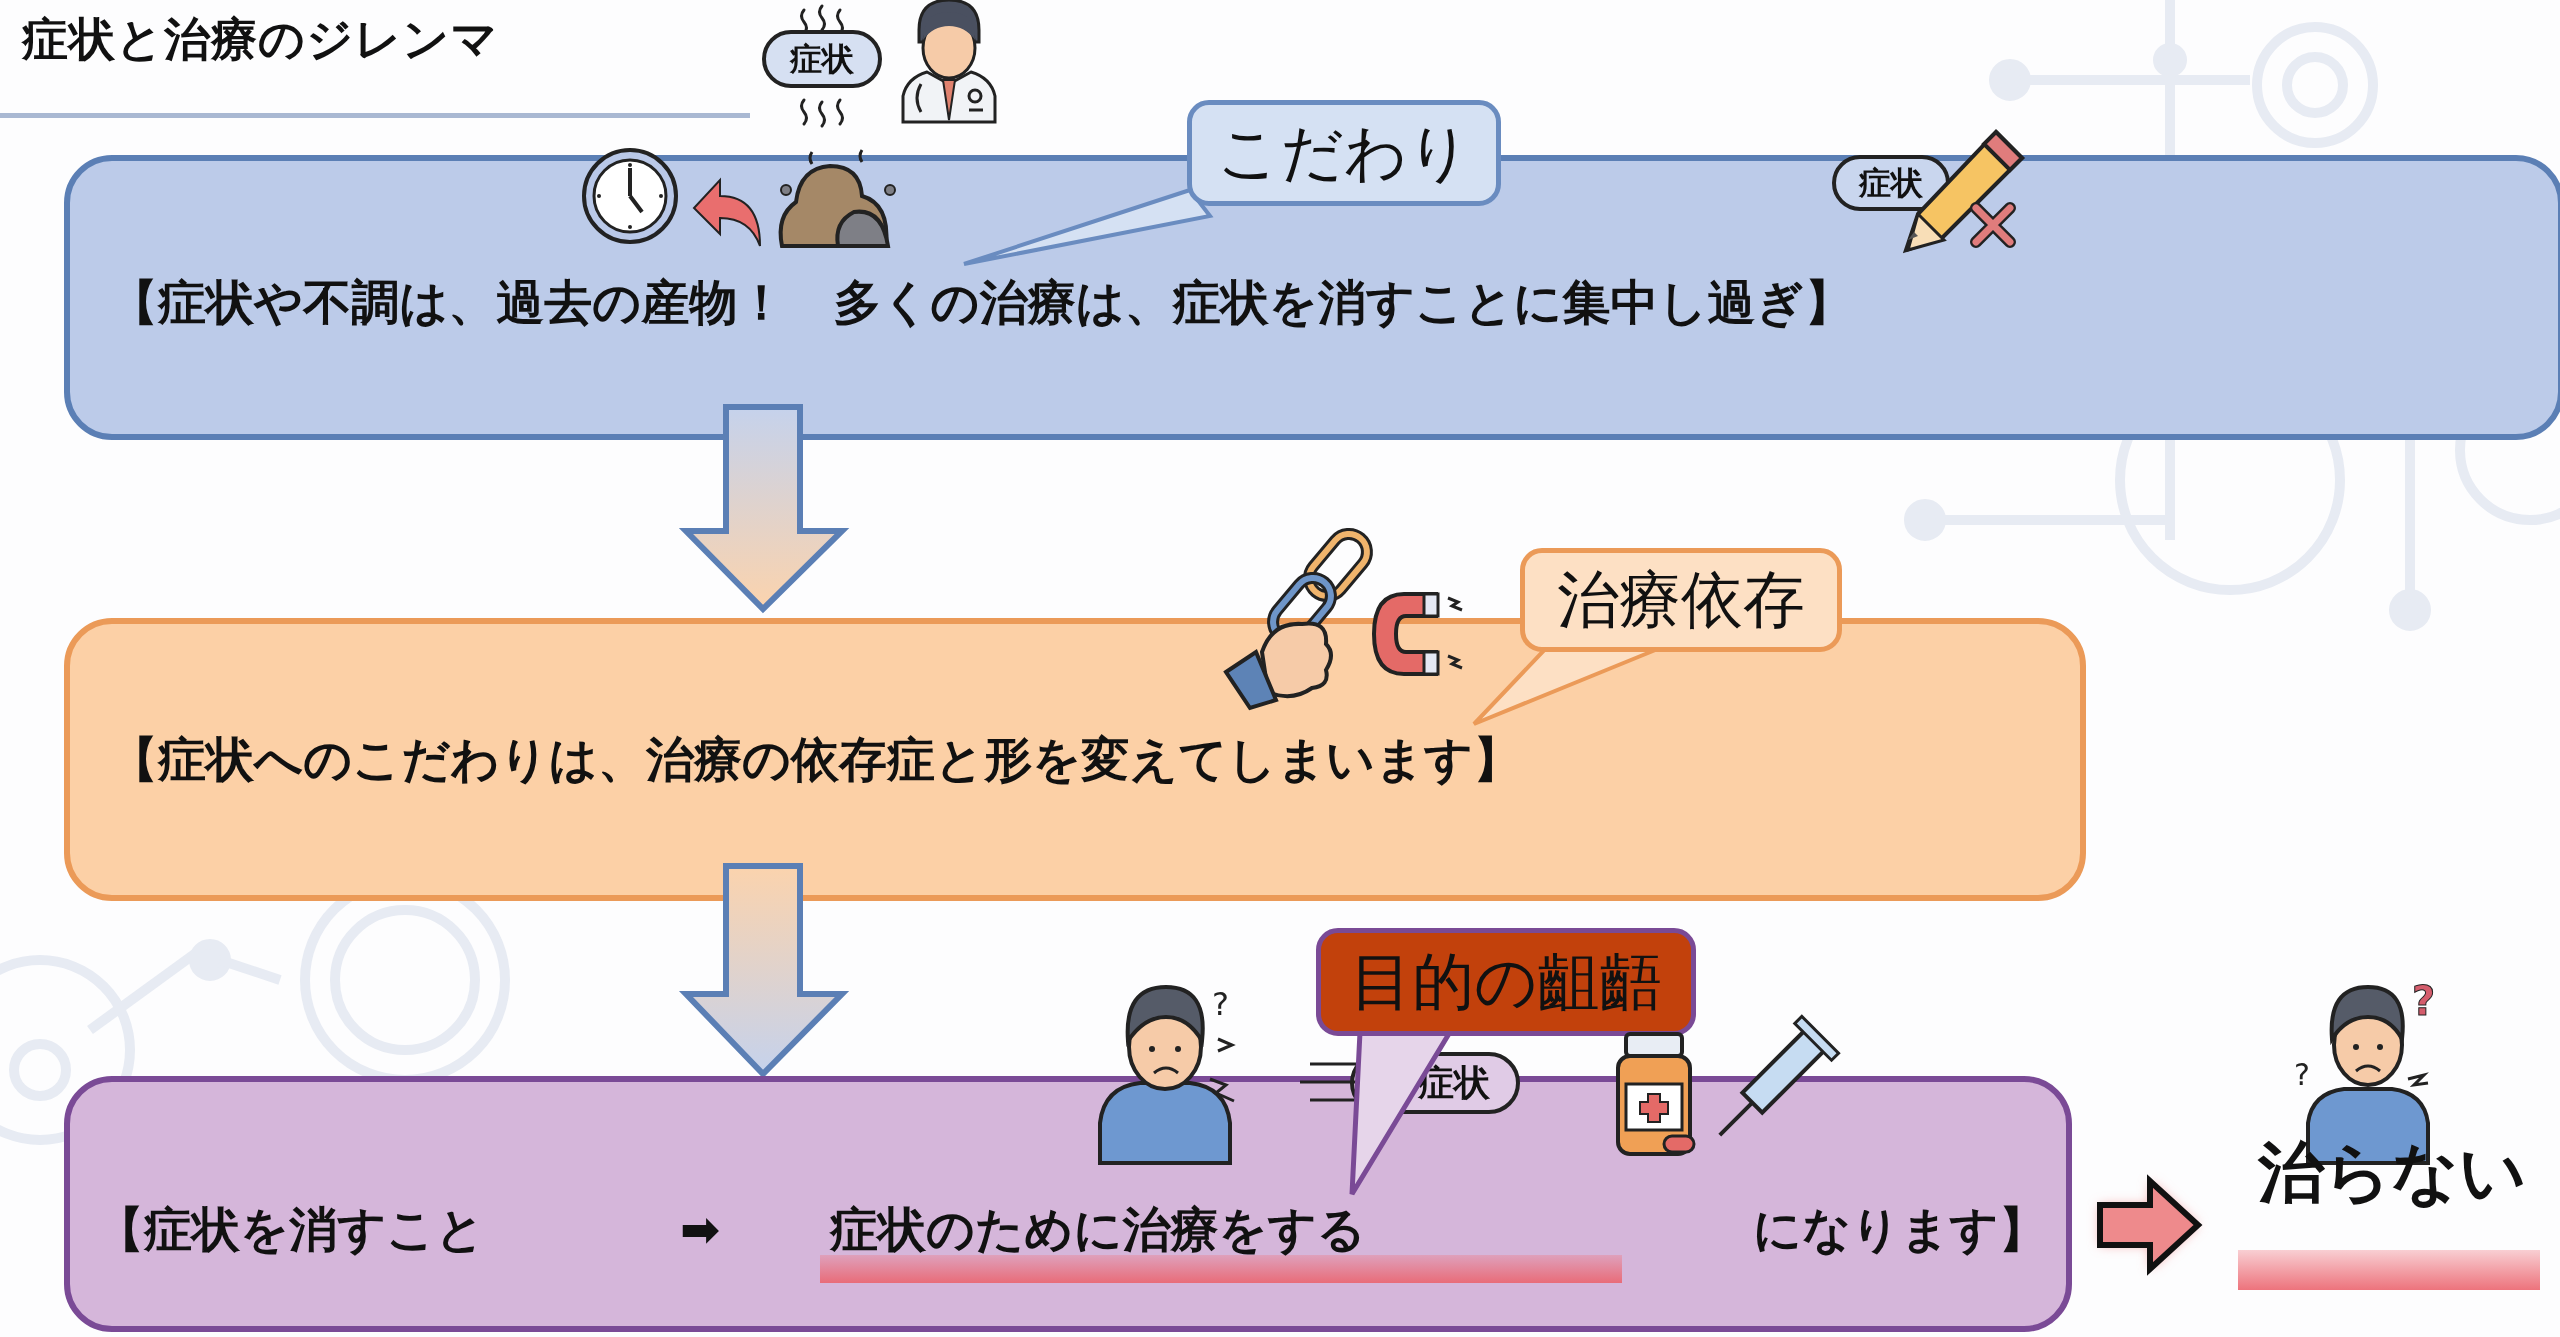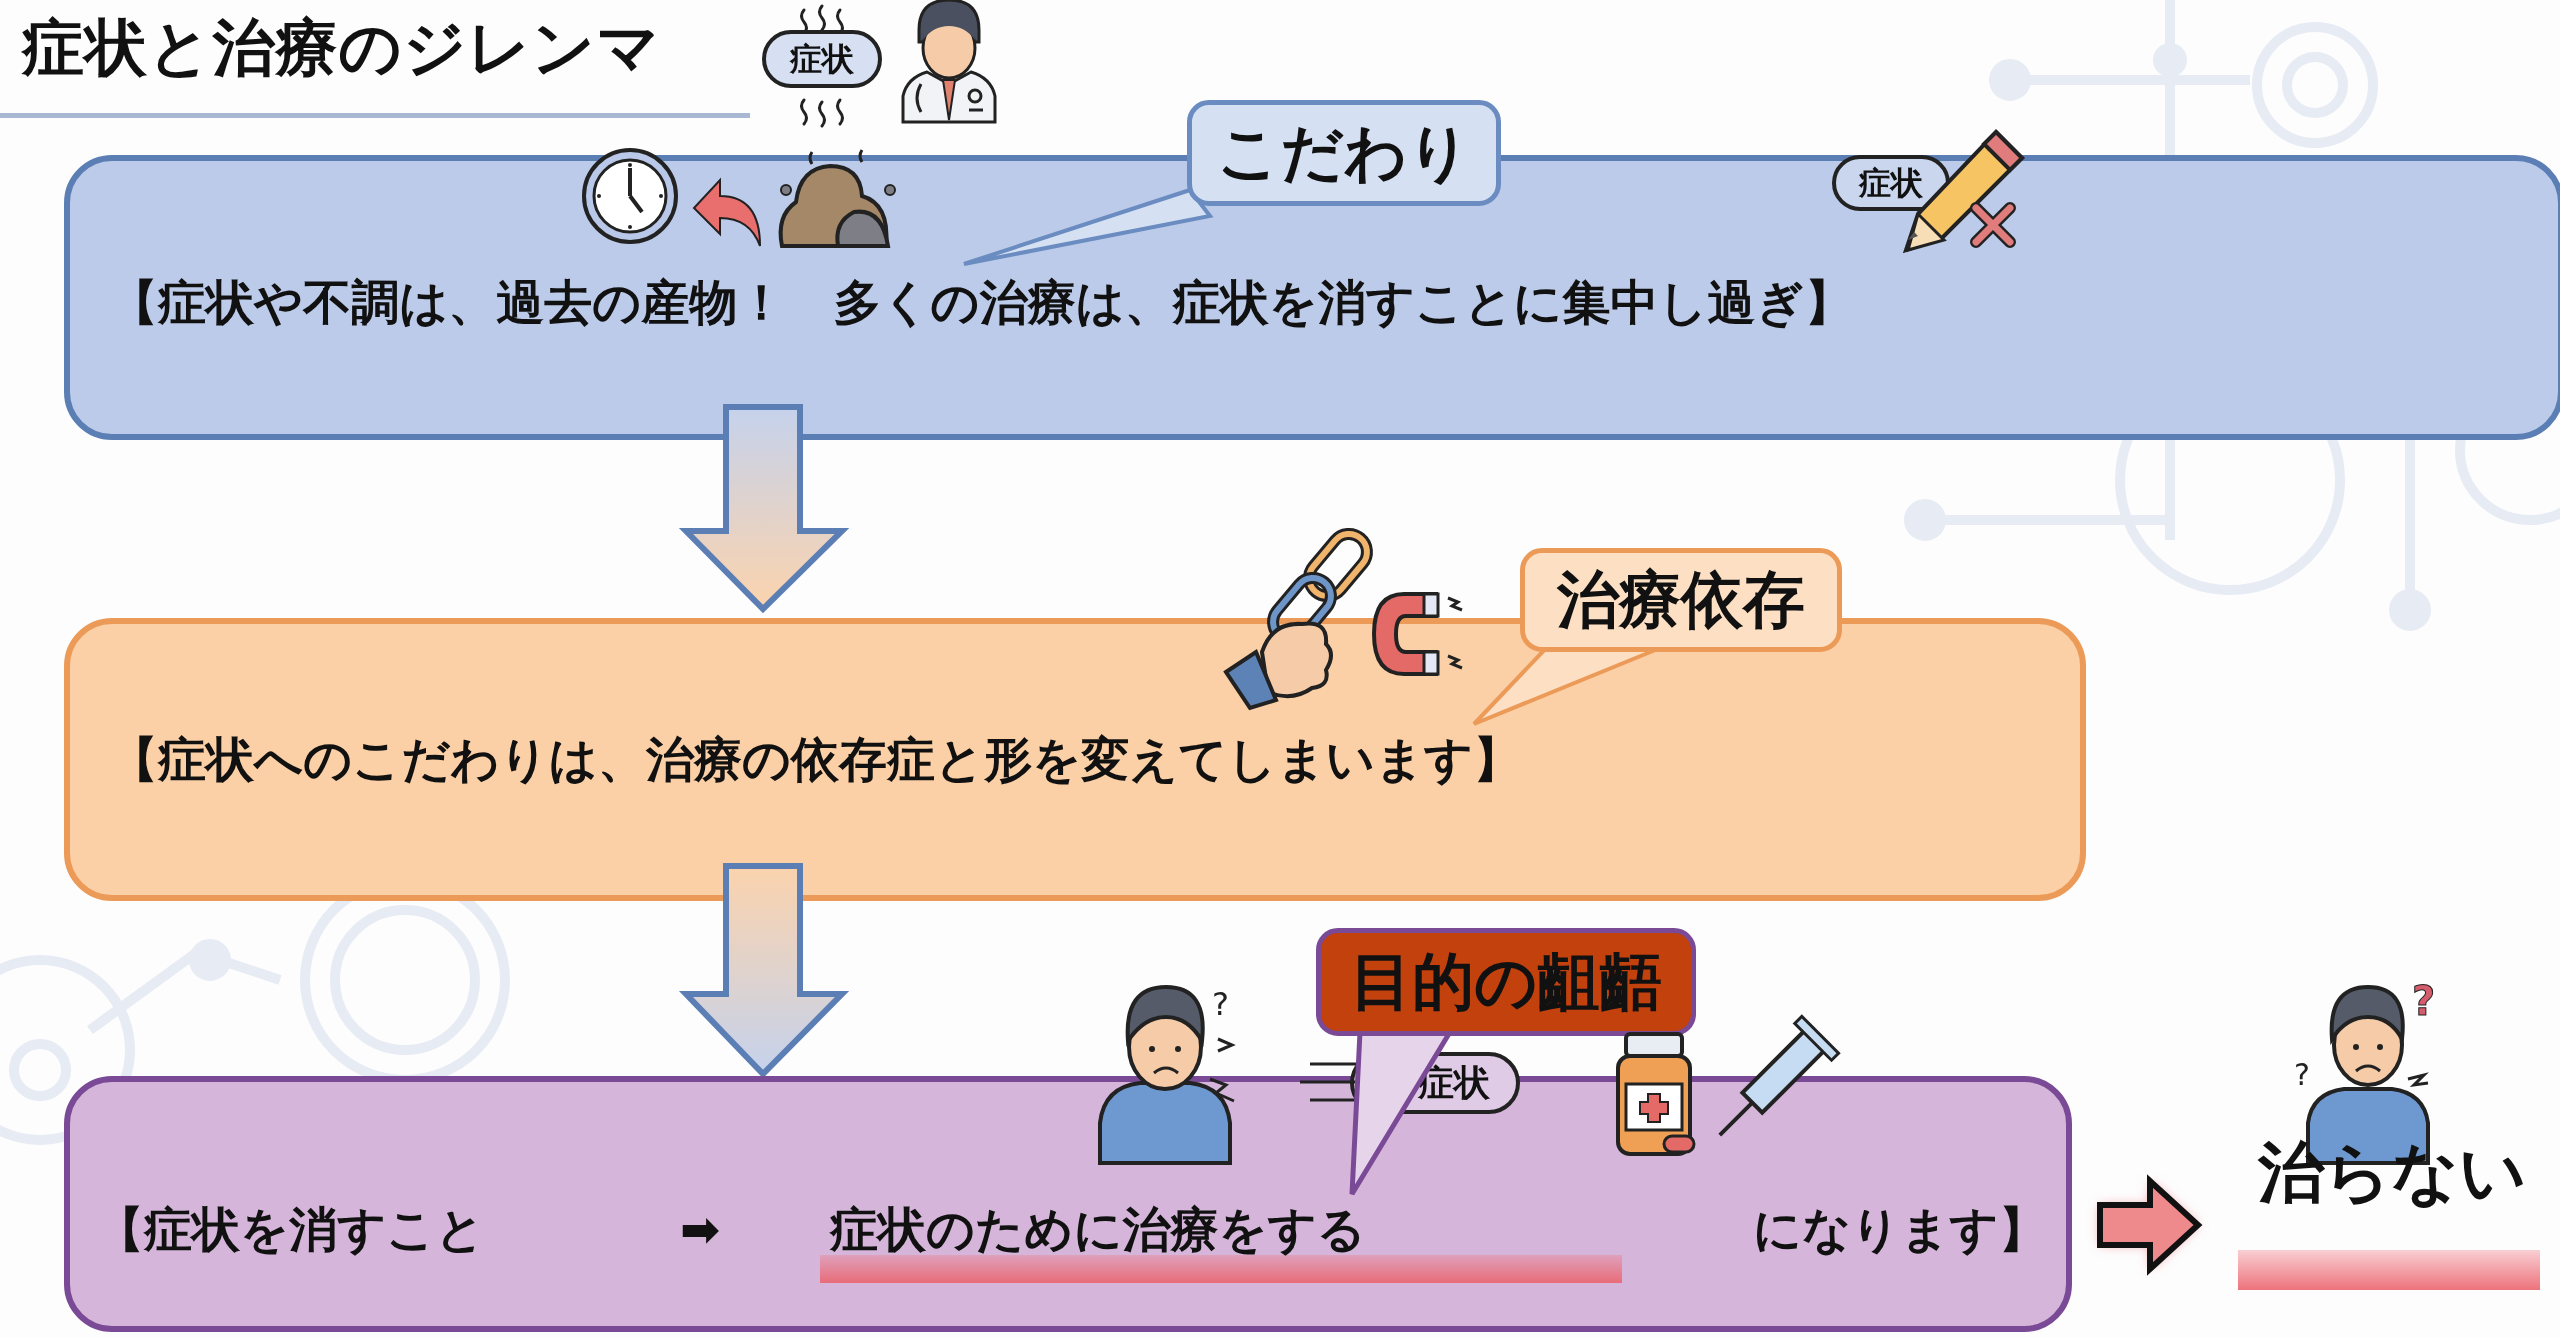--- a/index.html
+++ b/index.html
@@ -7,39 +7,39 @@
     width:2560px; height:1337px; position:relative; overflow:hidden;
     background:#fdfdfe;
     font-family: "DejaVu Sans", "Liberation Sans", sans-serif;
     color:#111;
   }
   .abs { position:absolute; }
   .bg-deco { position:absolute; left:0; top:0; width:2560px; height:1337px; }
 
   
   .title {
-    left:22px; top:14px; font-size:62px; font-weight:bold; letter-spacing:1px;
+    left:22px; top:14px; font-size:46px; font-weight:bold; letter-spacing:1px;
     line-height:1.1;
   }
   .title-line { left:0; top:113px; width:750px; height:5px; background:#a9b8d2; }
 
   
   .box { position:absolute; border-radius:48px; box-sizing:border-box; }
   .box-blue { left:64px; top:155px; width:2500px; height:285px; background:#bccbe9; border:6px solid #5b7fb5; }
   .box-orange { left:64px; top:618px; width:2022px; height:283px; background:#fcd0a6; border:6px solid #eb9a58; }
   .box-purple { left:64px; top:1076px; width:2008px; height:256px; background:#d5b6da; border:6px solid #7a4a96; }
 
   .box-text {
     position:absolute; font-size:48px; font-weight:bold; white-space:nowrap; line-height:1;
   }
 
   
   .bubble {
     position:absolute; box-sizing:border-box; border-radius:22px;
-    font-size:62px; font-weight:bold; display:flex; align-items:center; justify-content:center;
+    font-size:62px; font-weight:normal; display:flex; align-items:center; justify-content:center;
     line-height:1;
   }
   .bubble-blue { left:1187px; top:100px; width:314px; height:106px; background:#d5e1f3; border:5px solid #6a8cc0; }
   .bubble-orange { left:1520px; top:548px; width:322px; height:104px; background:#fde0c4; border:5px solid #eb9a58; }
   .bubble-purple { left:1316px; top:928px; width:380px; height:108px; background:#c2410c; border:5px solid #7a4a96; }
 
   .highlight {
     position:absolute; height:28px;
     background:linear-gradient(to bottom, rgba(240,120,130,0.35), rgba(235,100,110,0.9));
   }

